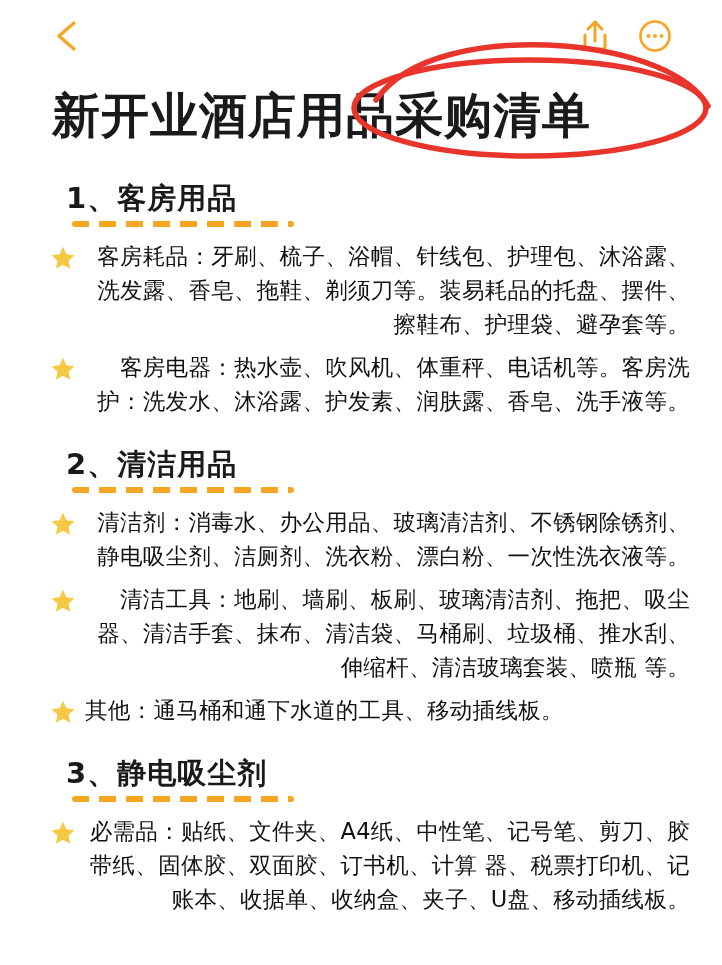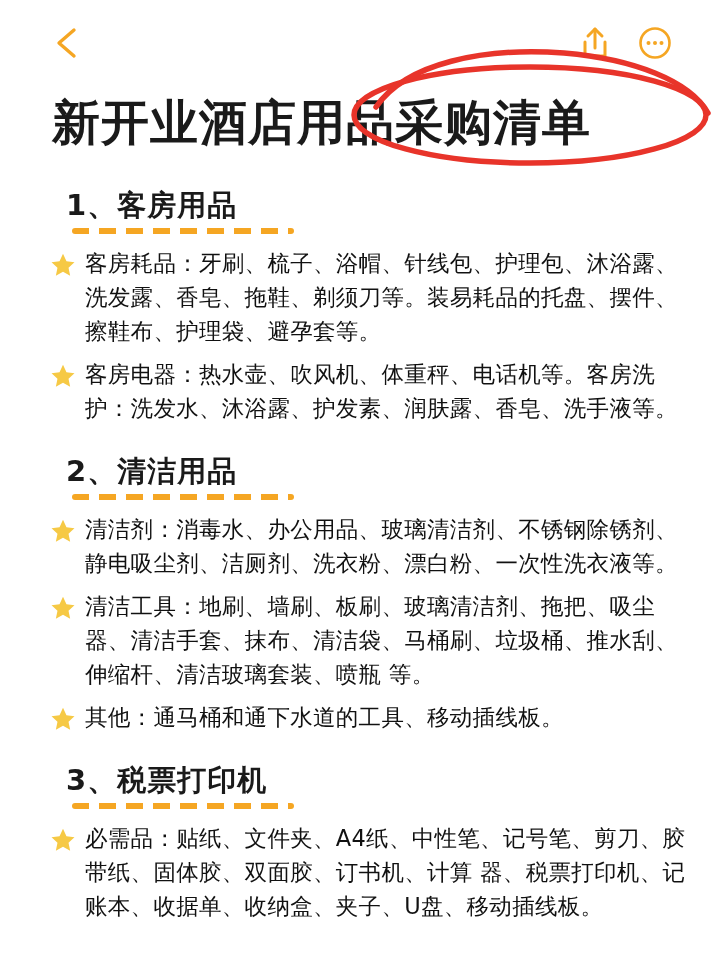--- a/index.html
+++ b/index.html
@@ -12,21 +12,21 @@
     background: #ffffff;
     font-family: "Liberation Sans", "DejaVu Sans", sans-serif;
     overflow: hidden;
     position: relative;
   }
   .page {
     width: 722px;
     height: 835px;
     position: relative;
     box-sizing: border-box;
-    padding: 7px 22px;
+    padding: 0 22px;
   }
 
   
   .topbar {
     height: 72px;
     display: flex;
     align-items: center;
     justify-content: space-between;
     padding: 0 28px 0 28px;
     box-sizing: border-box;
@@ -97,20 +97,21 @@
     background-image: repeating-linear-gradient(
       to right,
       #f5a623 0px, #f5a623 17px,
       rgba(0,0,0,0) 17px, rgba(0,0,0,0) 27px
     );
     border-radius: 3px;
   }
 
   .items {
     margin-top: 12px;
+    text-align: right;
   }
   .item {
     display: flex;
     align-items: flex-start;
     padding: 0 10px 0 28px;
     margin-bottom: 9px;
   }
   .star {
     flex: 0 0 auto;
     width: 26px;
@@ -207,21 +208,21 @@
         <svg class="star" viewBox="0 0 24 24">
             <polygon points="12,1.6 15.2,8.6 22.6,9.5 17.1,14.6 18.6,22 12,18.3 5.4,22 6.9,14.6 1.4,9.5 8.8,8.6" fill="#f6c945"></polygon>
           </svg>
         <div class="item-text">其他：通马桶和通下水道的工具、移动插线板。</div>
       </div>
     </div>
   </div>
 
   <div class="section s3">
     <div class="section-head">
-      <span class="section-title">3、</span><span class="section-title">税票打印机</span>
+      <span class="section-title">3、</span><span class="section-title">静电吸尘剂</span>
       <div class="dashline" style="width:222px"></div>
     </div>
     <div class="items">
       <div class="item">
         <svg class="star" viewBox="0 0 24 24">
             <polygon points="12,1.6 15.2,8.6 22.6,9.5 17.1,14.6 18.6,22 12,18.3 5.4,22 6.9,14.6 1.4,9.5 8.8,8.6" fill="#f6c945"></polygon>
           </svg>
         <div class="item-text">必需品：贴纸、文件夹、A4纸、中性笔、记号笔、剪刀、胶带纸、固体胶、双面胶、订书机、计算 器、税票打印机、记账本、收据单、收纳盒、夹子、U盘、移动插线板。</div>
       </div>
 

